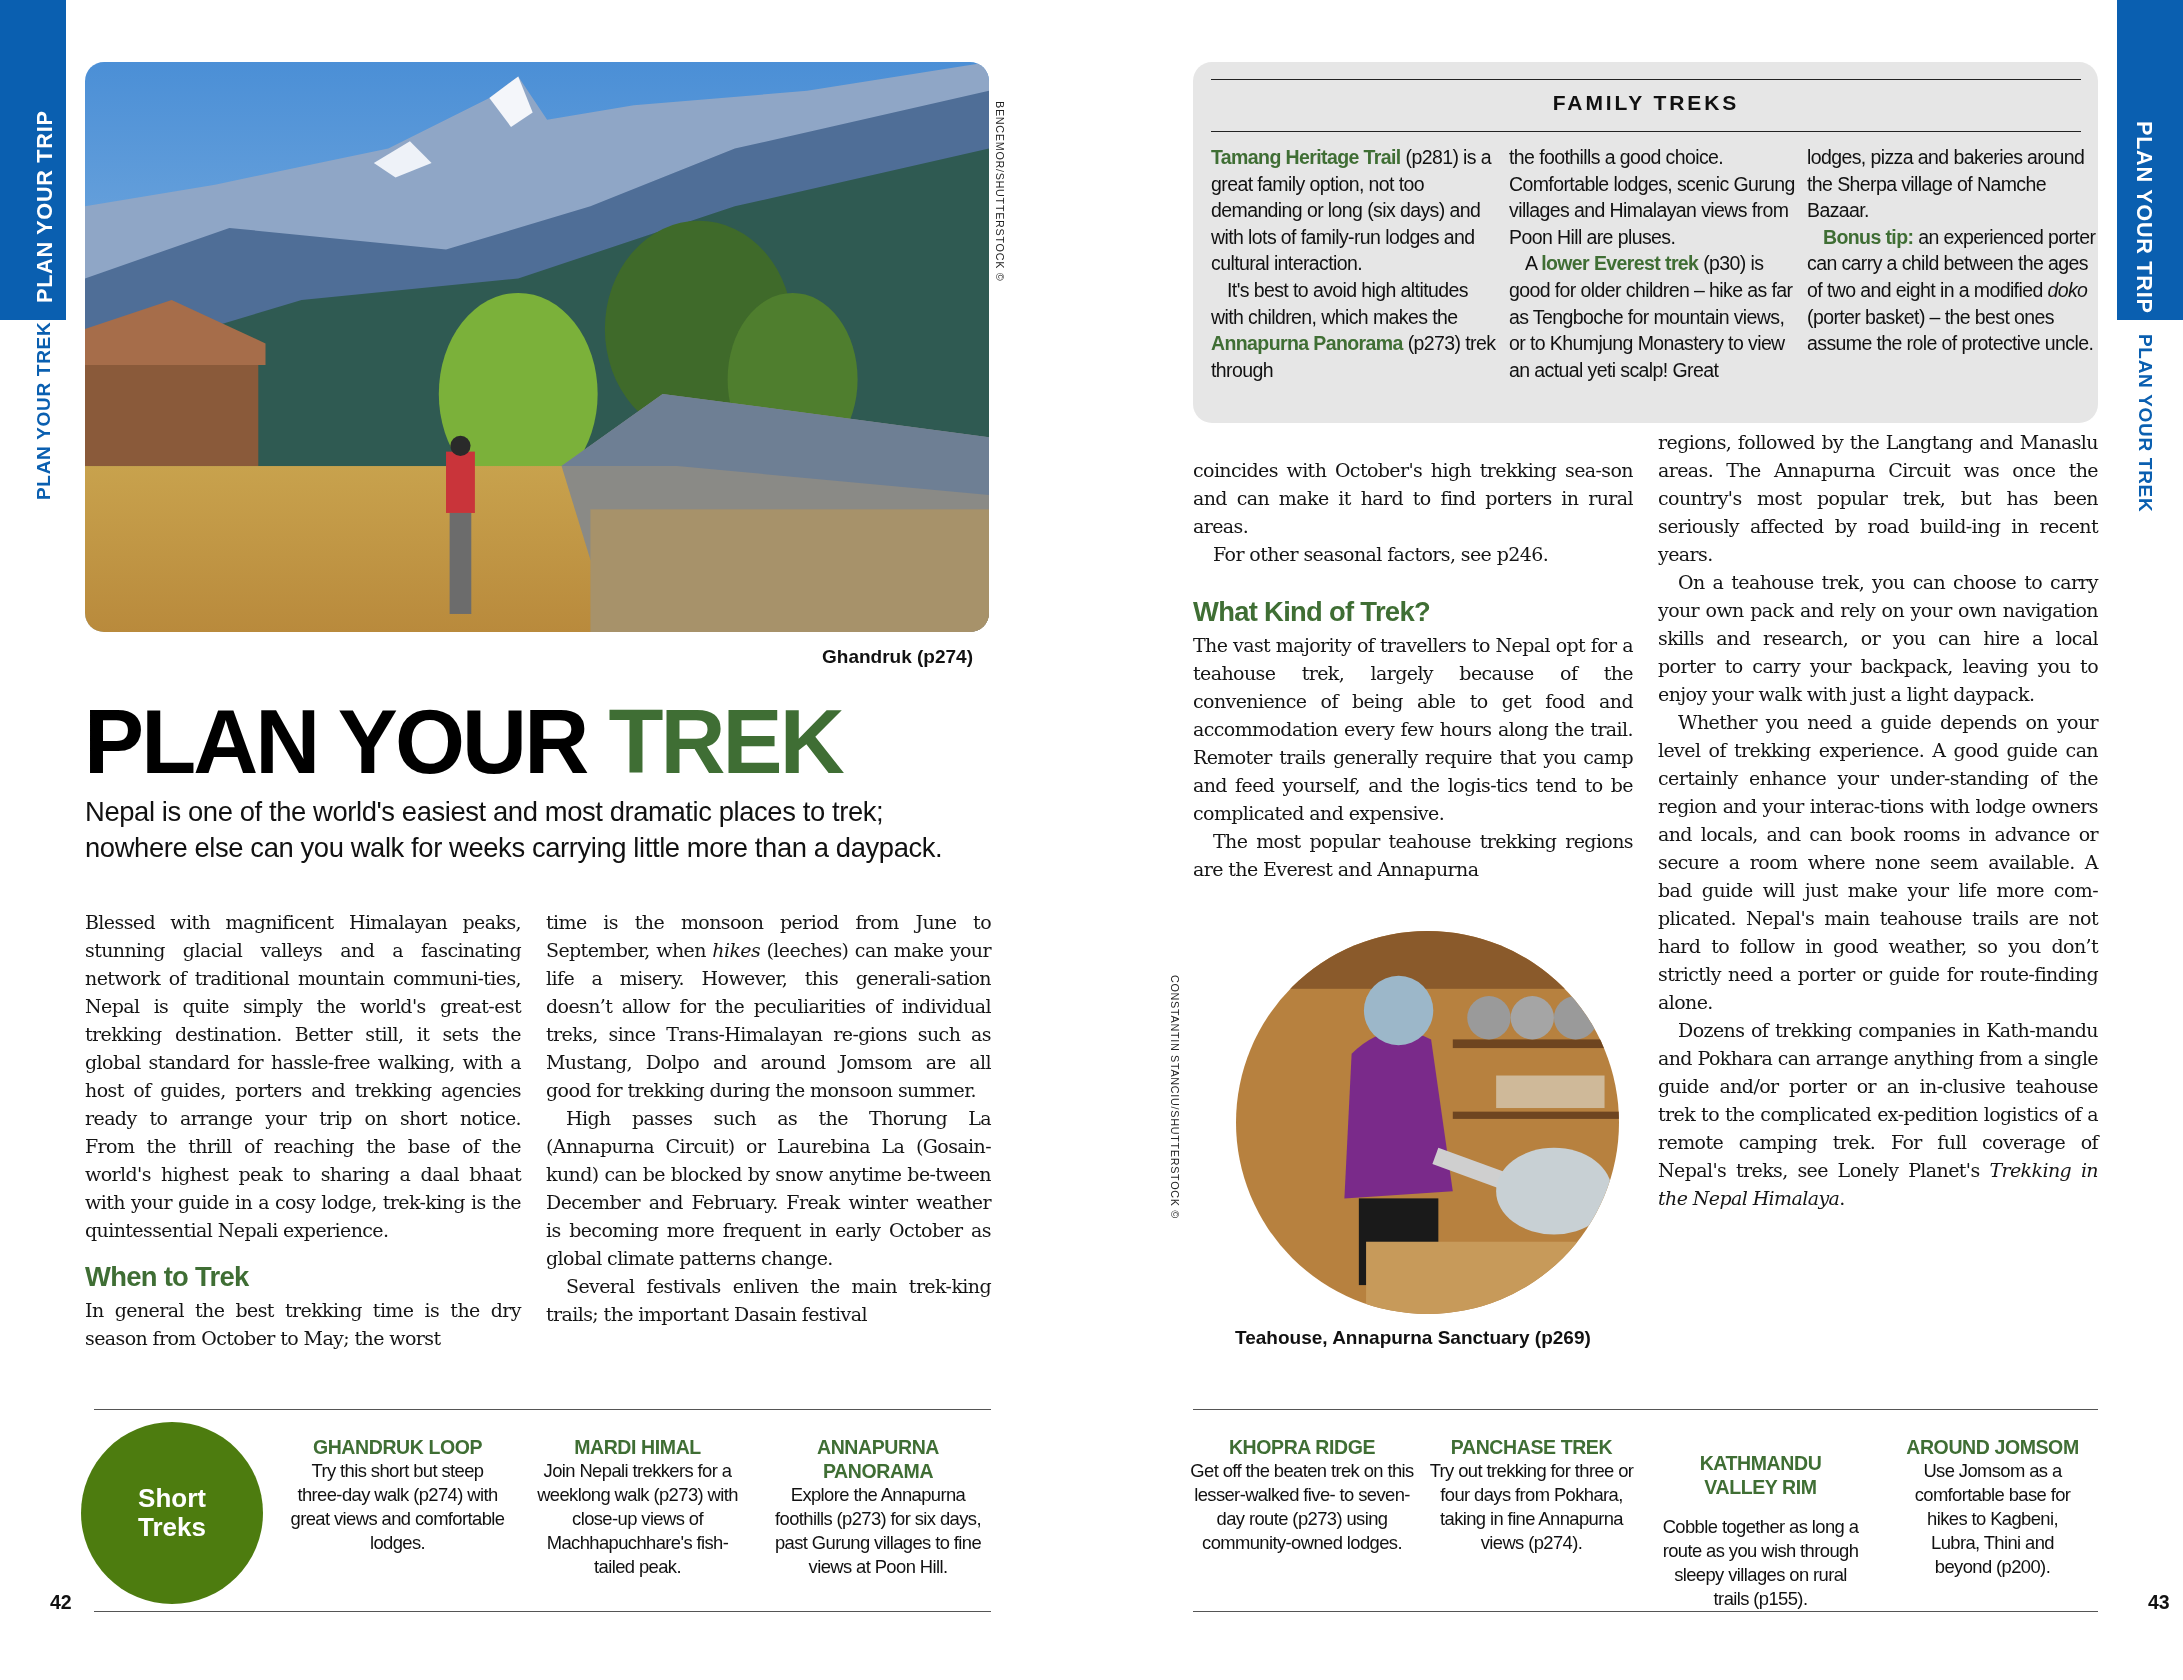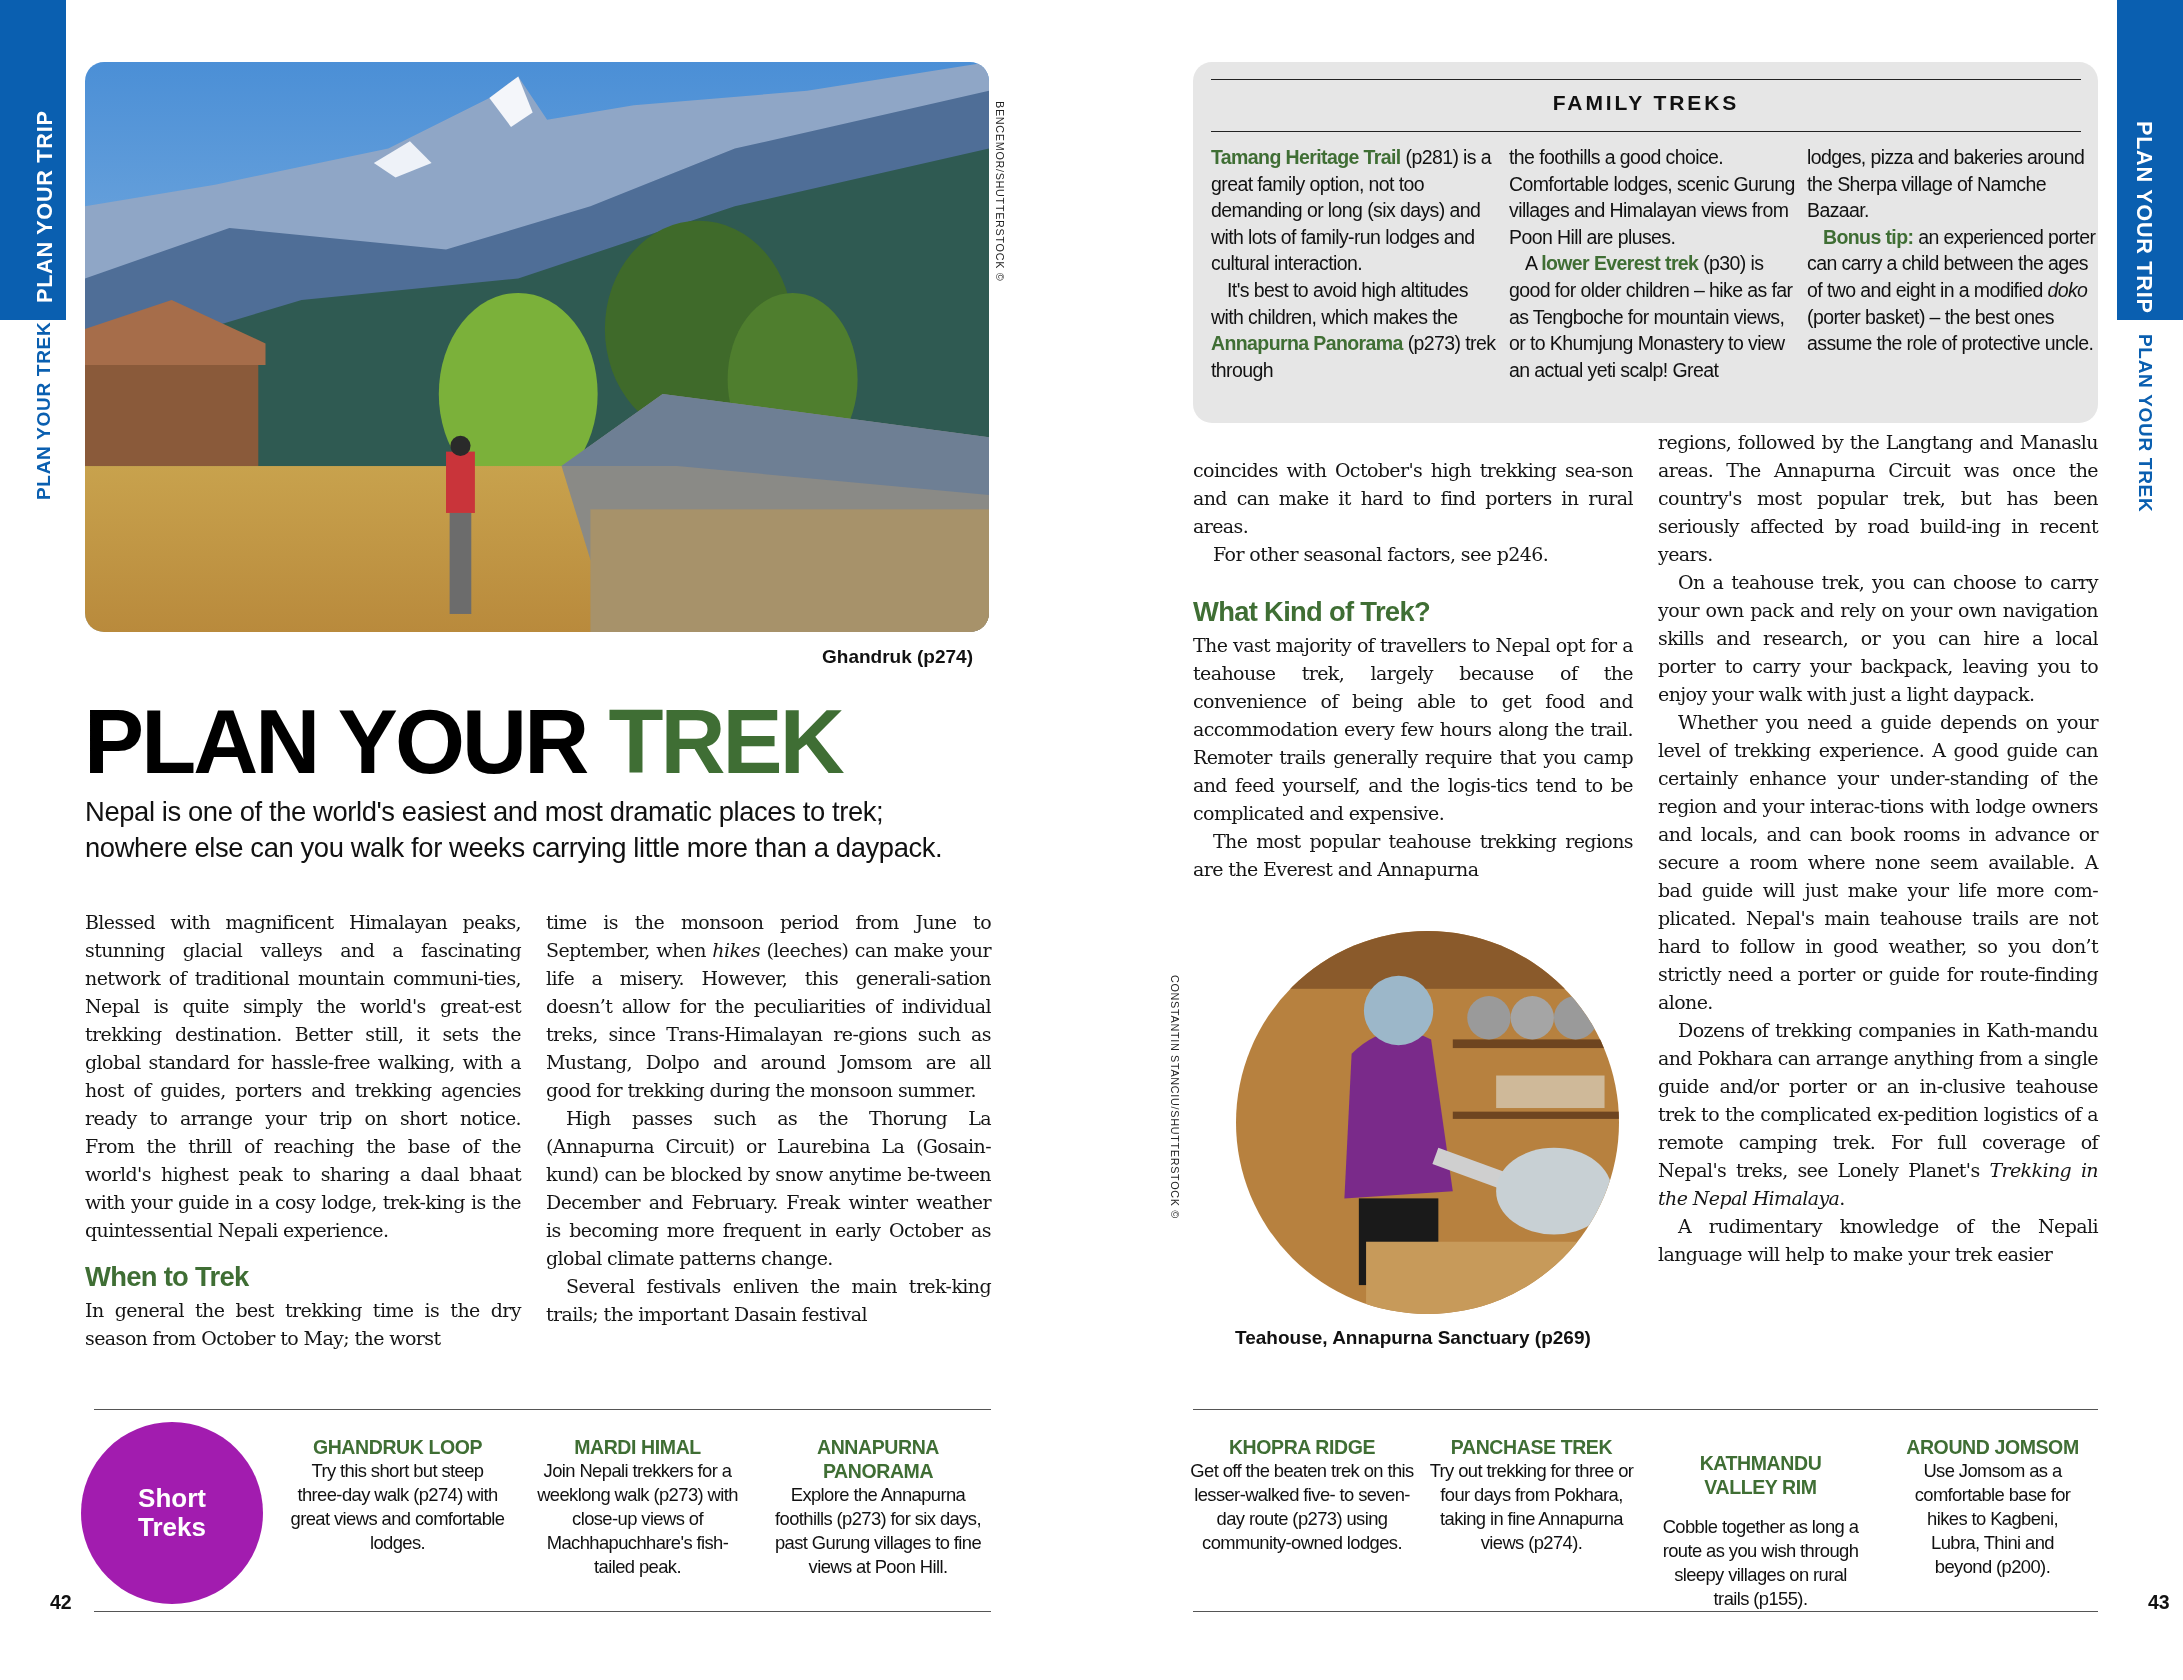--- a/index.html
+++ b/index.html
@@ -89,21 +89,21 @@
   .photo-circle {
     position: absolute; left: 1236px; top: 931px; width: 383px; height: 383px;
     border-radius: 50%; overflow: hidden;
   }
   .photo-circle svg { display: block; width: 100%; height: 100%; }
 
   
   .strip-rule { position: absolute; height: 1.4px; background: #555; }
   .short-circle {
     position: absolute; left: 81px; top: 1422px; width: 182px; height: 182px;
-    border-radius: 50%; background: #a21caf; color: #fff;
+    border-radius: 50%; background: #4d7c0f; color: #fff;
     display: flex; align-items: center; justify-content: center; text-align: center;
     font-family: "Liberation Sans", sans-serif; font-weight: bold; font-size: 26px; line-height: 29px;
   }
   .trek-item {
     position: absolute; top: 1435px; text-align: center;
     font-family: "Liberation Sans", sans-serif; color: #111;
   }
   .trek-item .t {
     color: #3f6e34; font-weight: bold; font-size: 19.5px; line-height: 24px; letter-spacing: -0.4px;
   }
@@ -197,21 +197,20 @@
   <p class="indent">For other seasonal factors, see p246.</p>
   <h3 style="margin-top:27.4px;">What Kind of Trek?</h3>
   <p>The vast majority of travellers to Nepal opt for a teahouse trek, largely because of the convenience of being able to get food and accommodation every few hours along the trail. Remoter trails generally require that you camp and feed yourself, and the logis-tics tend to be complicated and expensive.</p>
   <p class="indent">The most popular teahouse trekking regions are the Everest and Annapurna</p>
 </div>
 <div class="col" style="left:1658px; top:428px; width:440px;">
   <p>regions, followed by the Langtang and Manaslu areas. The Annapurna Circuit was once the country's most popular trek, but has been seriously affected by road build-ing in recent years.</p>
   <p class="indent">On a teahouse trek, you can choose to carry your own pack and rely on your own navigation skills and research, or you can hire a local porter to carry your backpack, leaving you to enjoy your walk with just a light daypack.</p>
   <p class="indent">Whether you need a guide depends on your level of trekking experience. A good guide can certainly enhance your under-standing of the region and your interac-tions with lodge owners and locals, and can book rooms in advance or secure a room where none seem available. A bad guide will just make your life more com-plicated. Nepal's main teahouse trails are not hard to follow in good weather, so you don’t strictly need a porter or guide for route-finding alone.</p>
   <p class="indent"><span>Dozens of trekking companies in Kath-mandu and Pokhara can arrange anything from a single guide and/or porter or an in-clusive teahouse trek to the complicated ex-pedition logistics of a remote camping trek. For full coverage of Nepal's treks, see Lonely Planet's </span><i>Trekking in the Nepal Himalaya</i><span>.</span></p>
-  <p class="indent">A rudimentary knowledge of the Nepali language will help to make your trek easier</p>
 </div>
 
 <div class="photo-circle">
   <svg viewBox="0 0 530 530">
     <rect width="530" height="530" fill="#b7813f"></rect>
     <rect x="0" y="0" width="530" height="80" fill="#8a5a2b"></rect>
     <rect x="300" y="150" width="230" height="12" fill="#6e4520"></rect>
     <rect x="300" y="250" width="230" height="10" fill="#6e4520"></rect>
     <circle cx="350" cy="120" r="30" fill="#9a9a9a"></circle>
     <circle cx="410" cy="120" r="30" fill="#a5a5a5"></circle>

